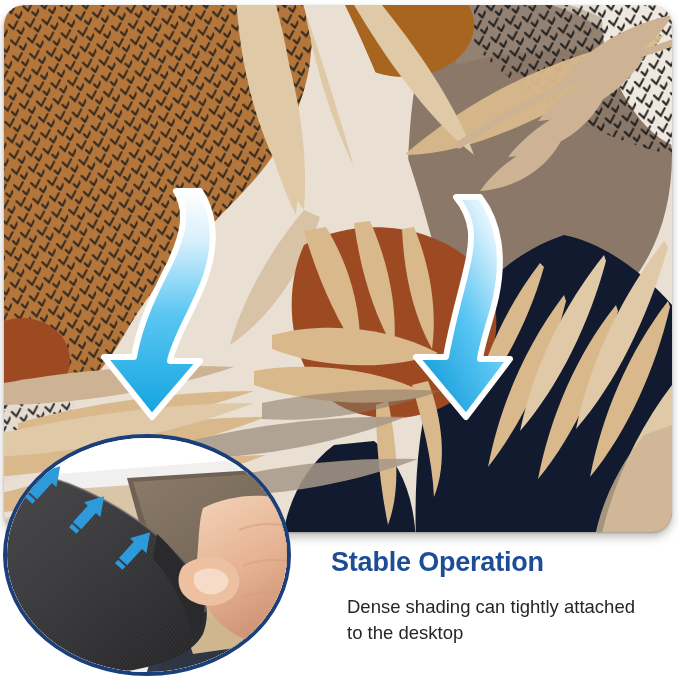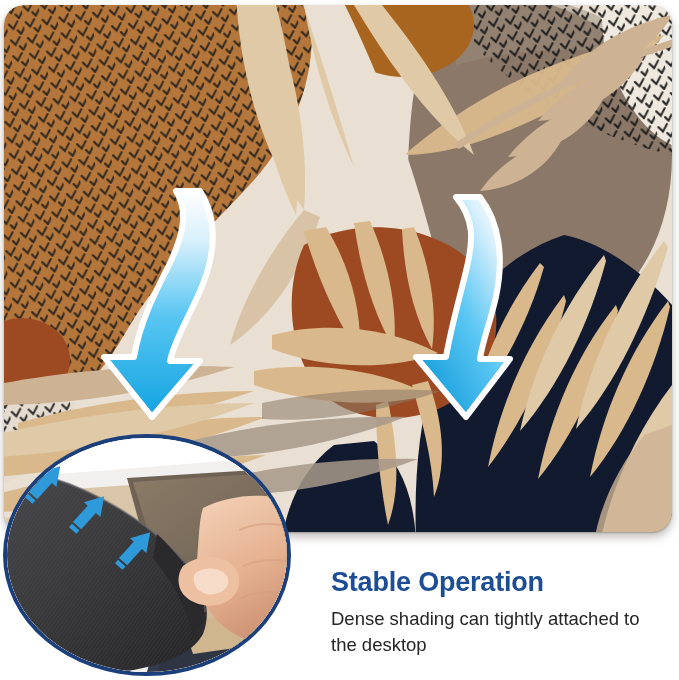--- a/index.html
+++ b/index.html
@@ -31,28 +31,28 @@
     border:4px solid #1a3f7a;
     background:#fff;
     overflow:hidden;
     box-sizing:border-box;
     z-index:6;
   }
   .inset svg{display:block;width:100%;height:100%;}
 
   
   .caption{
-    position:absolute;left:331px;top:568px;width:330px;
+    position:absolute;left:331px;top:548px;width:330px;
   }
   .cap-title{
     font-size:27px;font-weight:bold;color:#1d4d94;
     letter-spacing:-.2px;line-height:1.1;margin:0 0 8px 0;
   }
   .cap-body{
-    font-size:18.5px;color:#262626;line-height:1.42;margin:0;
+    font-size:18.5px;color:#262626;line-height:1.42;margin:16px;
     font-weight:normal;
   }
 </style>
 </head>
 <body>
 
 <div class="stage">
 
   <div class="pad-wrap">
     <div class="pad">

